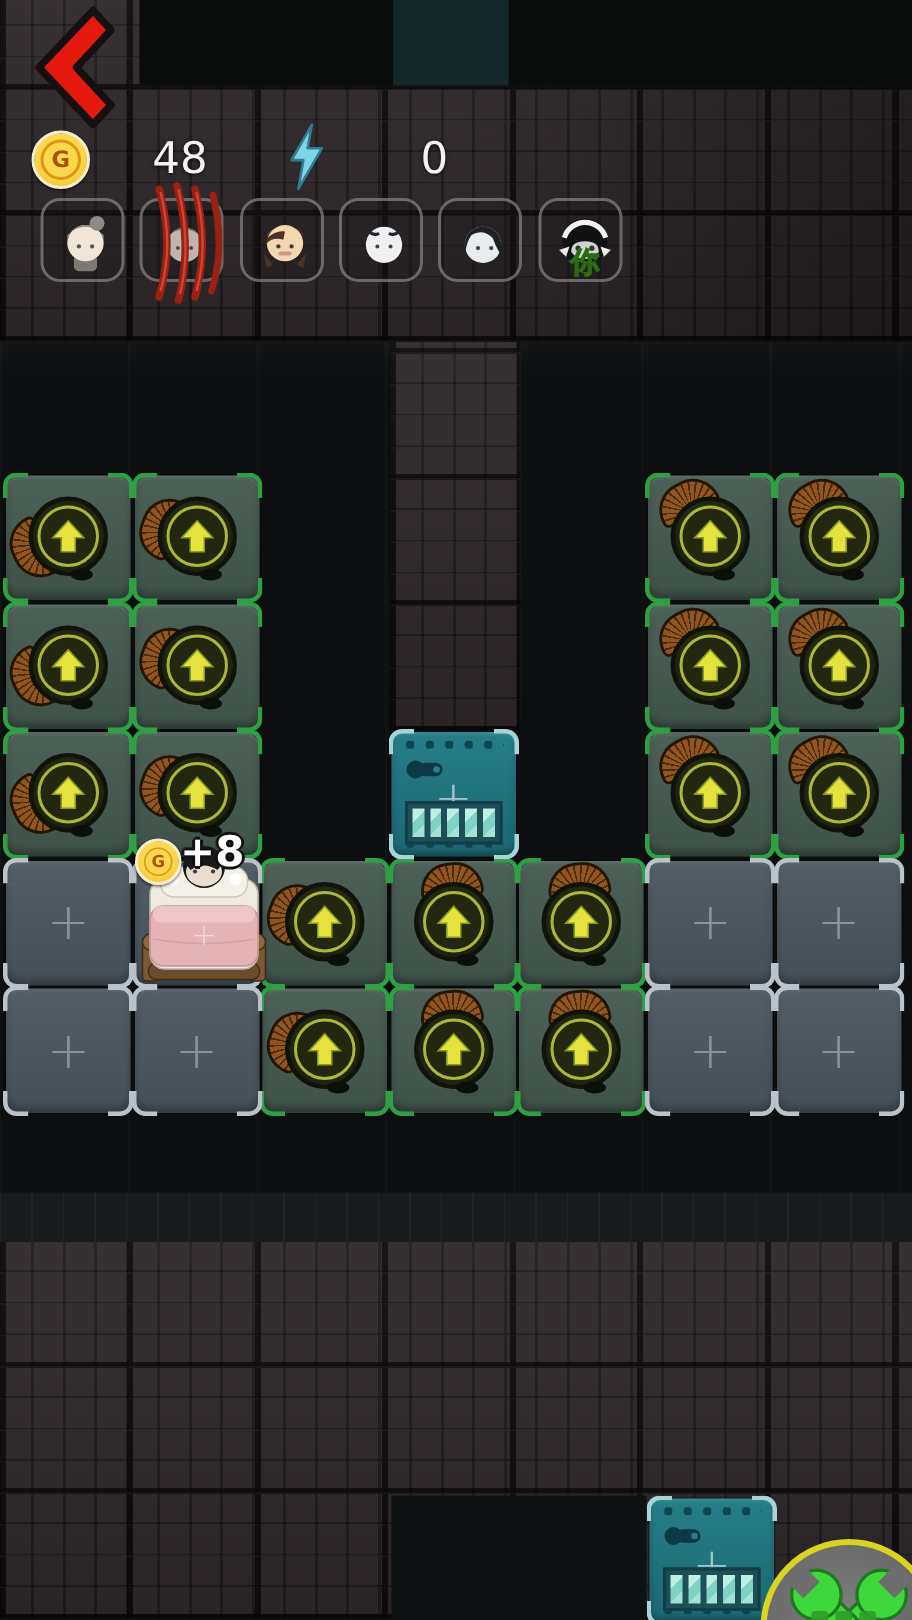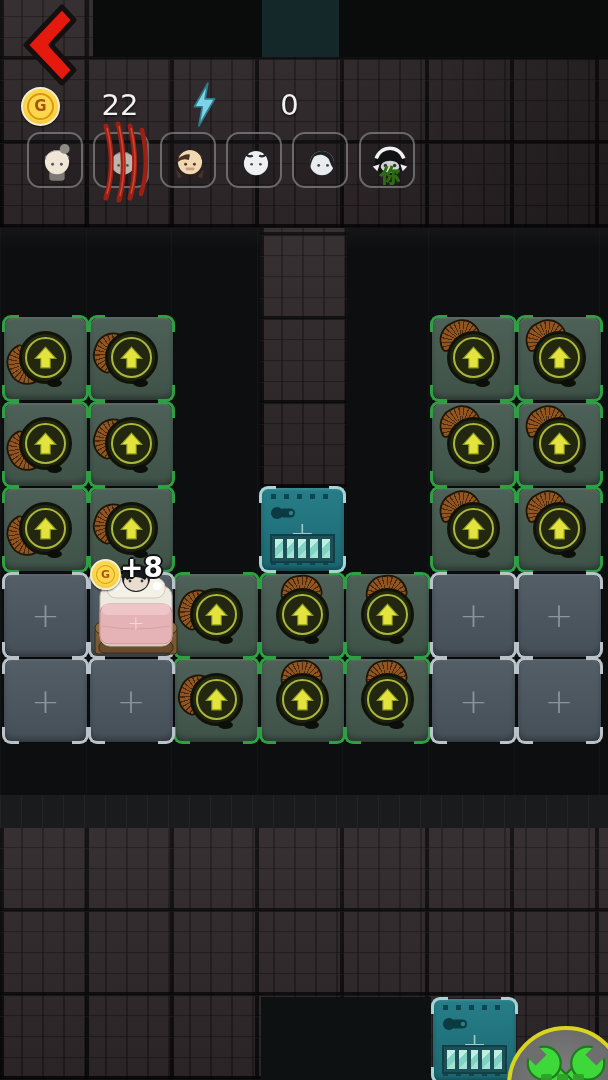--- a/index.html
+++ b/index.html
@@ -459,21 +459,21 @@
   </div>
 
   <div class="back">
     <svg width="62" height="86" viewBox="0 0 62 86">
       <path d="M46 5 L10 43 L46 81 L58 68 L35 43 L58 18 Z" fill="#e6190f" stroke="#15100f" stroke-width="5" stroke-linejoin="round"></path>
     </svg>
   </div>
   <div class="coin" style="left:21px;top:87px;">
     <div class="inner">G</div>
   </div>
-  <div class="hud-val" style="left:90px;top:88px;width:60px;">22</div>
+  <div class="hud-val" style="left:90px;top:88px;width:60px;">48</div>
   <div class="bolt">
     <svg width="27" height="45" viewBox="0 0 24 40">
       <path d="M15 1 L3 22 L10 22 L7 39 L21 15 L12.5 15 Z" fill="#7ed3e6" stroke="#2e7d92" stroke-width="1.5" stroke-linejoin="round"></path>
     </svg>
   </div>
   <div class="hud-val" style="left:262px;top:88px;width:55px;">0</div>
 
   <div class="slots">
     <div class="slot" style="left:0;">
       <svg class="av" width="44" height="44" viewBox="0 0 40 40">

